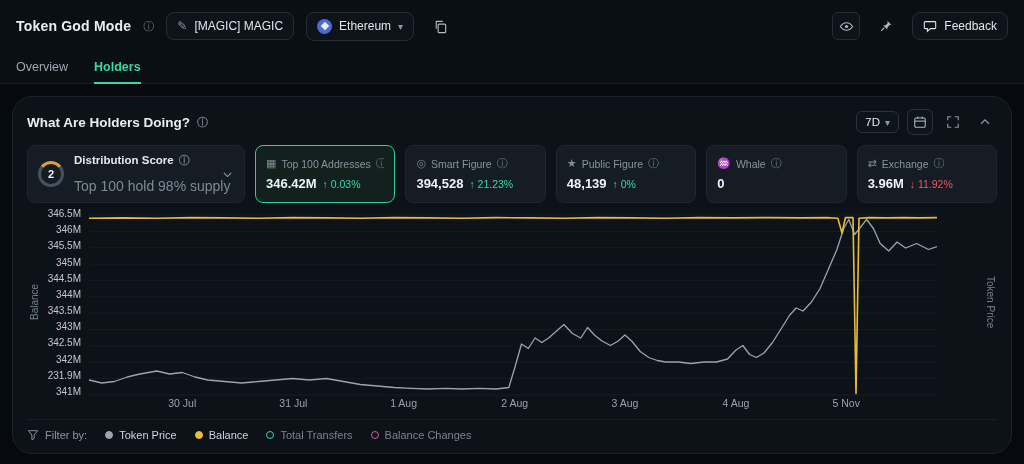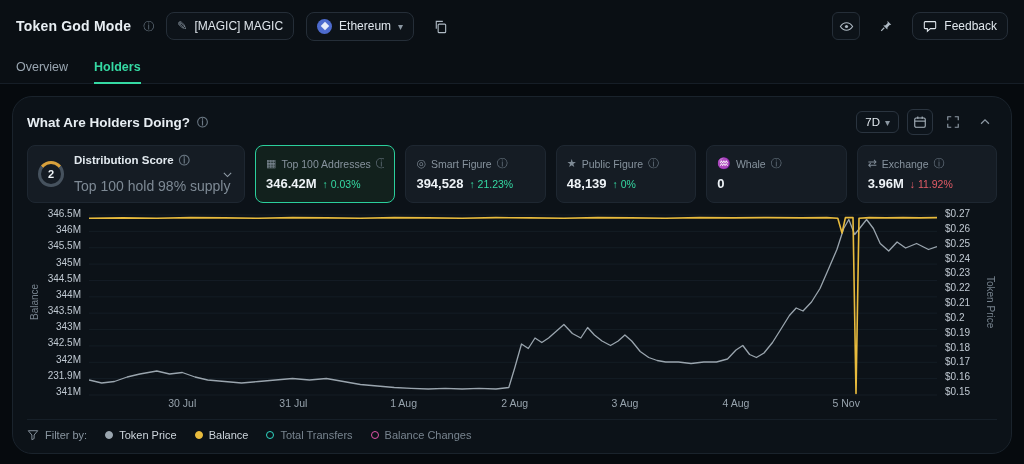--- a/index.html
+++ b/index.html
@@ -278,35 +278,20 @@
           <line x1="0" x2="848" y1="100.18181818181817" y2="100.18181818181817" stroke="#141d25" stroke-width="1"></line>
           <line x1="0" x2="848" y1="116.54545454545455" y2="116.54545454545455" stroke="#141d25" stroke-width="1"></line>
           <line x1="0" x2="848" y1="132.9090909090909" y2="132.9090909090909" stroke="#141d25" stroke-width="1"></line>
           <line x1="0" x2="848" y1="149.27272727272728" y2="149.27272727272728" stroke="#141d25" stroke-width="1"></line>
           <line x1="0" x2="848" y1="165.63636363636363" y2="165.63636363636363" stroke="#141d25" stroke-width="1"></line>
           <line x1="0" x2="848" y1="182" y2="182" stroke="#141d25" stroke-width="1"></line>
           <polyline points="0.0,167.0 12.7,170.0 25.4,168.5 38.2,164.0 50.9,161.0 67.8,158.0 80.6,161.0 93.3,159.5 106.0,164.0 118.7,167.0 135.7,168.5 152.6,170.0 169.6,168.5 186.6,167.0 203.5,165.5 220.5,167.0 237.4,165.5 254.4,168.5 271.4,171.5 288.3,173.0 305.3,174.5 322.2,175.3 339.2,176.0 356.2,175.3 373.1,176.0 390.1,175.3 407.0,176.0 419.8,174.5 425.7,155.0 432.5,131.0 439.3,135.5 446.0,125.0 452.8,129.5 459.6,125.0 466.4,119.0 474.9,111.5 483.4,120.5 491.8,125.0 498.6,114.5 505.4,122.0 513.0,128.0 521.5,132.5 529.2,128.0 535.9,122.0 542.7,128.0 551.2,138.5 559.7,144.5 568.2,147.5 576.6,149.0 589.4,149.0 602.1,150.5 614.8,149.0 627.5,149.0 638.5,146.0 647.0,137.0 653.8,132.5 660.6,141.5 667.4,144.5 675.0,140.0 683.5,129.5 692.0,116.0 700.4,102.5 707.2,95.0 714.0,98.0 722.5,89.0 731.0,75.5 739.5,56.0 747.9,36.5 754.7,15.5 759.8,6.5 765.7,21.5 771.7,14.0 777.6,6.5 784.4,15.5 791.2,30.5 799.7,38.0 808.1,29.0 816.6,35.0 827.6,30.5 839.5,36.5 848.0,33.5" fill="none" stroke="#9aa5ae" stroke-width="1.3" stroke-linejoin="round"></polyline>
           <polyline points="0.0,5.3 33.9,4.9 67.8,5.3 101.8,4.6 135.7,4.9 169.6,5.3 203.5,4.6 237.4,4.9 271.4,5.3 305.3,4.6 339.2,4.9 373.1,5.3 407.0,4.6 441.0,4.9 474.9,5.3 508.8,4.6 542.7,4.9 576.6,5.3 610.6,4.6 644.5,4.9 678.4,4.6 712.3,4.9 737.8,4.6 748.8,5.3 753.0,20.0 756.4,4.6 764.0,4.6 767.0,180.4 770.0,5.3 780.2,4.6 797.1,4.9 814.1,4.6 831.0,4.9 848.0,4.6" fill="none" stroke="#e8bb3d" stroke-width="1.6" stroke-linejoin="round"></polyline>
         </svg>
       </div>
-    <div class="yticks" id="ytRight">
-        <div class="tick" style="top: 0%;">$0.27</div>
-        <div class="tick" style="top: 8.33333%;">$0.26</div>
-        <div class="tick" style="top: 16.6667%;">$0.25</div>
-        <div class="tick" style="top: 25%;">$0.24</div>
-        <div class="tick" style="top: 33.3333%;">$0.23</div>
-        <div class="tick" style="top: 41.6667%;">$0.22</div>
-        <div class="tick" style="top: 50%;">$0.21</div>
-        <div class="tick" style="top: 58.3333%;">$0.2</div>
-        <div class="tick" style="top: 66.6667%;">$0.19</div>
-        <div class="tick" style="top: 75%;">$0.18</div>
-        <div class="tick" style="top: 83.3333%;">$0.17</div>
-        <div class="tick" style="top: 91.6667%;">$0.16</div>
-        <div class="tick" style="top: 100%;">$0.15</div>
-      </div>
     <div class="y-title right">Token Price</div>
     <div id="xt">
         <div class="tick" style="left: 11%;">30 Jul</div>
         <div class="tick" style="left: 24.1%;">31 Jul</div>
         <div class="tick" style="left: 37.1%;">1 Aug</div>
         <div class="tick" style="left: 50.2%;">2 Aug</div>
         <div class="tick" style="left: 63.2%;">3 Aug</div>
         <div class="tick" style="left: 76.3%;">4 Aug</div>
         <div class="tick" style="left: 89.3%;">5 Nov</div>
       </div>

